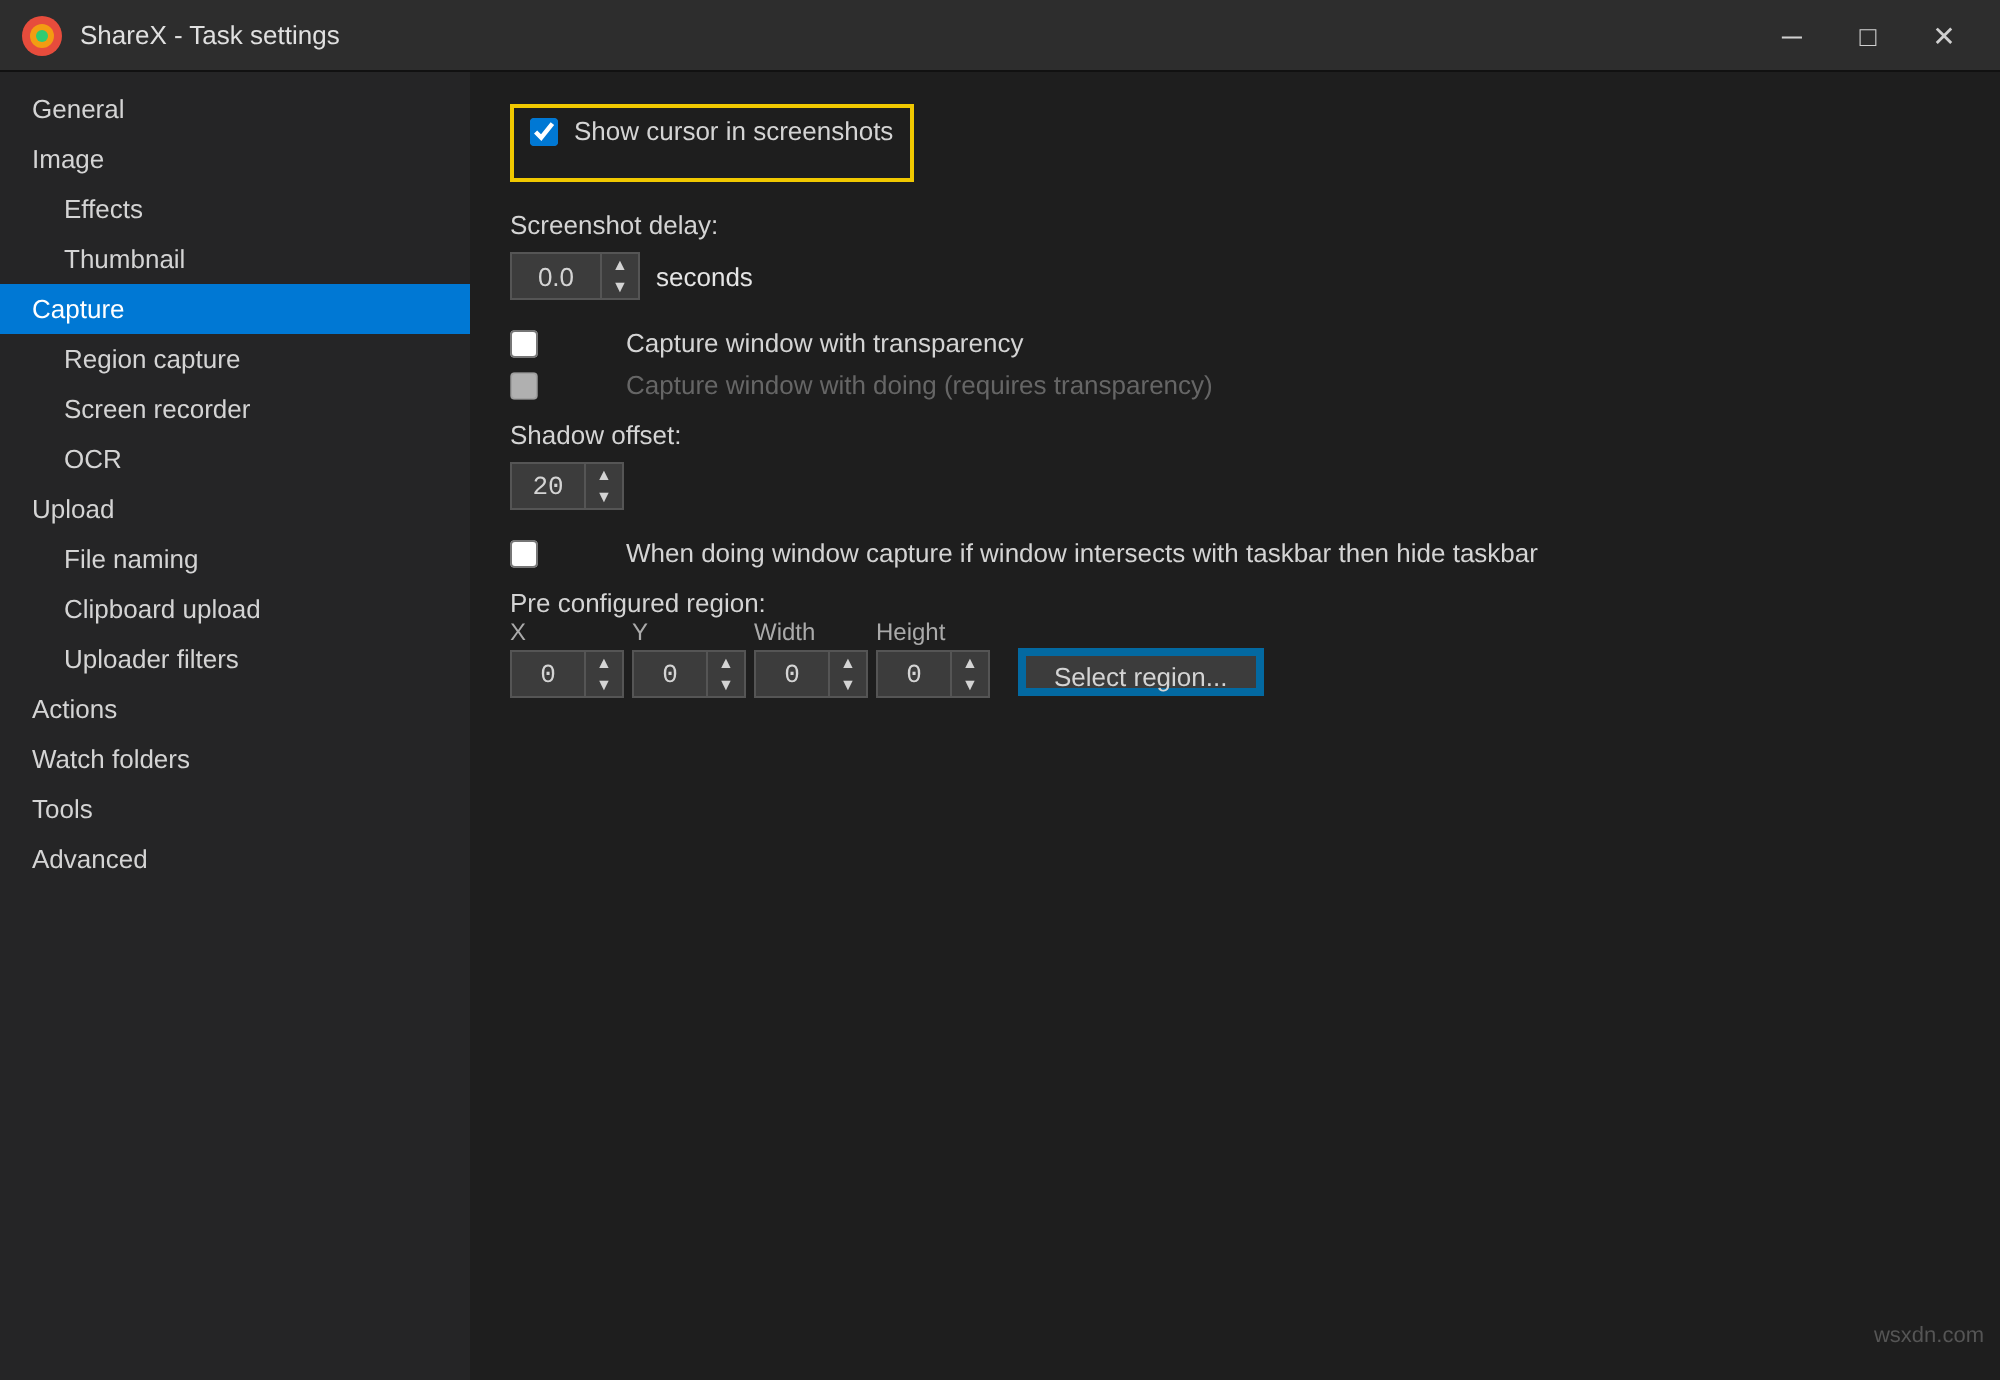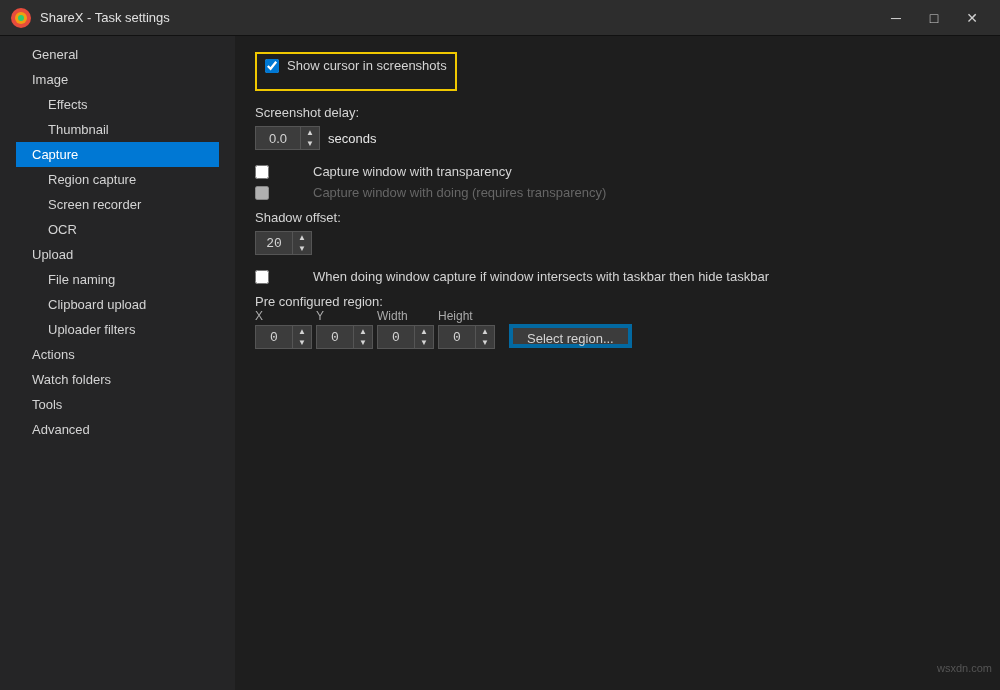--- a/index.html
+++ b/index.html
@@ -55,21 +55,21 @@
     .main {
       display: flex;
       height: calc(690px - 36px);
     }
 
     
     .sidebar {
       width: 235px;
       background: #252526;
       flex-shrink: 0;
-      padding: 6px 16px;
+      padding: 6px 0;
       overflow-y: auto;
     }
     .sidebar-item {
       padding: 5px 16px;
       cursor: pointer;
       color: #d4d4d4;
       font-size: 13px;
       white-space: nowrap;
     }
     .sidebar-item.active {

